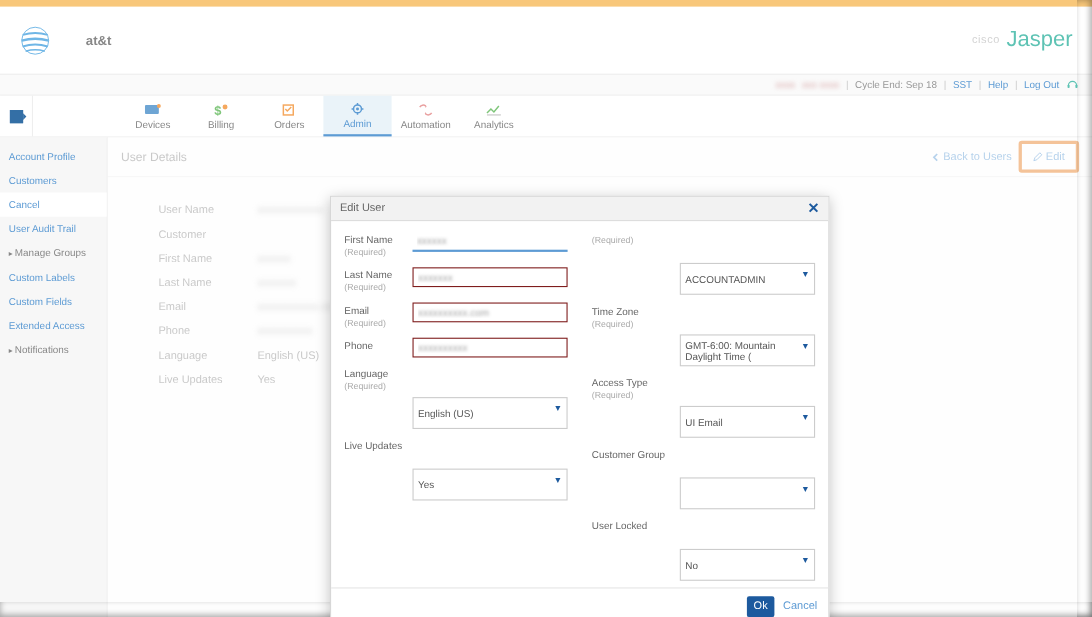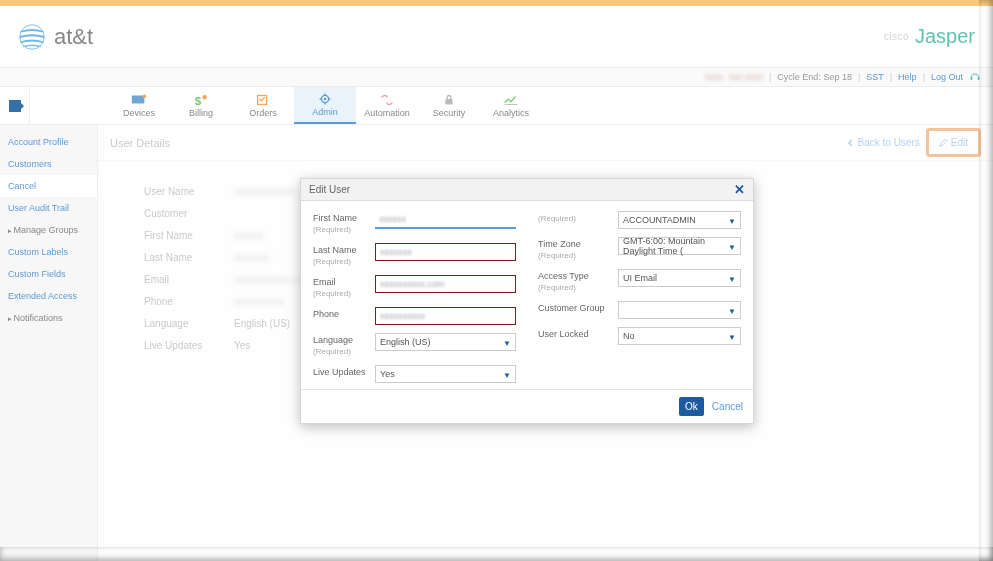--- a/index.html
+++ b/index.html
@@ -1,21 +1,21 @@
 <!DOCTYPE html>
 <html><head>
 <meta charset="utf-8">
 <style>
   * { box-sizing: border-box; margin: 0; padding: 0; font-family: Arial, Helvetica, sans-serif; }
   html, body { width: 993px; height: 561px; overflow: hidden; background: #fff; }
   .orange-bar { height: 6px; background: #f8c77a; }
   .header { height: 61px; display: flex; align-items: center; justify-content: space-between; padding: 0 18px; }
   .logo-area { display: flex; align-items: center; gap: 8px; }
   .att-logo { width: 28px; height: 28px; }
-  .att-text { color: #888; font-size: 22px; font-weight: 400; }
+  .att-text { color: #888; font-size: 12px; font-weight: 700; margin-left: 24px; }
   .cisco-area { display: flex; align-items: center; gap: 6px; }
   .cisco-text { color: #d3d3d3; font-size: 10px; letter-spacing: 0.5px; }
   .jasper-text { color: #5ec3b4; font-size: 20px; font-weight: 500; }
   .topline { height: 20px; background: #fafafa; border-top: 1px solid #eee; border-bottom: 1px solid #eee; display: flex; justify-content: flex-end; align-items: center; padding: 0 12px; font-size: 9px; color: #999; gap: 6px; }
   .topline span.sep { color: #ccc; }
   .topline a { color: #5d9bd4; text-decoration: none; }
   .topline .blur { filter: blur(2px); color: #d8a8a8; }
   .headset { width: 12px; height: 12px; }
 
   .navbar { height: 38px; display: flex; align-items: stretch; border-bottom: 1px solid #eee; background: #fff; box-shadow: 0 1px 3px rgba(0,0,0,0.05); position: relative; }
@@ -60,21 +60,21 @@
   .modal-title { font-size: 10px; color: #666; flex:1; }
   .modal-close { color: #1d5a9e; font-size: 13px; font-weight: bold; cursor:pointer; }
   .modal-body { padding: 10px 12px 6px 12px; display:flex; gap: 22px; }
   .col { flex:1; display:flex; flex-direction:column; gap: 8px; }
   .field { display:flex; align-items:flex-start; gap: 8px; }
   .flabel { width: 54px; font-size: 9px; color: #666; line-height: 11px; padding-top:2px; }
   .flabel small { display:block; color: #aaa; font-size: 8px; }
   .finput { flex:1; height: 18px; border: 1px solid #7f1d1d; font-size: 9px; padding: 0 4px; color: #aaa; }
   .finput.blurtext { color: transparent; text-shadow: 0 0 3px #999; }
   .finput.underline { border: none; border-bottom: 2px solid #5d9bd4; background: transparent; }
-  .fselect { flex:1; height: 18px; border: 1px solid #ccc; font-size: 9px; padding: 0 16px 0 4px; color: #555; position:relative; background:#fff; display:flex; align-items:center; }
+  .fselect { flex:1; height: 29px; border: 1px solid #ccc; font-size: 9px; padding: 0 16px 0 4px; color: #555; position:relative; background:#fff; display:flex; align-items:center;margin-top:28px; }
   .fselect .caret { position:absolute; right:4px; top:5px; color:#1d5a9e; font-size:8px; }
   .col2 .flabel { width: 72px; }
 
   .modal-foot { height: 34px; border-top: 1px solid #e5e5e5; display:flex; align-items:center; justify-content:flex-end; gap: 8px; padding: 0 10px; }
   .btn-ok { background: #1d5a9e; color: #fff; font-size: 10px; border: none; padding: 4px 6px; border-radius: 2px; cursor:pointer; }
   .btn-cancel { color: #5d9bd4; font-size: 10px; background:none; border:none; cursor:pointer; }
 
   .right-shadow { position:absolute; right:0; top:0; bottom:0; width: 14px; box-shadow: -2px 0 6px rgba(0,0,0,0.35) inset; pointer-events:none; }
   .bottom-shadow { position:absolute; left:0; right:0; bottom:0; height: 14px; box-shadow: 0 -2px 6px rgba(0,0,0,0.35) inset; pointer-events:none; }
 </style>
@@ -156,27 +156,20 @@
         </g>
       </svg>
     <span class="nav-label blue">Admin</span>
   </div>
   <div class="nav-item">
     <svg class="nav-icon" viewBox="0 0 20 14">
         <path d="M4 4 a4 4 0 0 1 6 -1 M16 10 a4 4 0 0 1 -6 1" stroke="#e9a0a0" stroke-width="1.5" fill="none"></path>
         <path d="M9 2 l2 1 l-1 2 M11 12 l-2 -1 l1 -2" fill="#e9a0a0"></path>
       </svg>
     <span class="nav-label grey">Automation</span>
-  </div>
-  <div class="nav-item">
-    <svg class="nav-icon" viewBox="0 0 20 14">
-        <rect x="6" y="6" width="8" height="6" rx="1" fill="#bbb"></rect>
-        <path d="M8 6 v-2 a2 2 0 0 1 4 0 v2" stroke="#bbb" stroke-width="1.5" fill="none"></path>
-      </svg>
-    <span class="nav-label grey">Security</span>
   </div>
   <div class="nav-item">
     <svg class="nav-icon" viewBox="0 0 20 14">
         <polyline points="3,10 7,6 10,9 15,3" stroke="#7fc67a" stroke-width="1.5" fill="none"></polyline>
         <line x1="3" y1="12" x2="17" y2="12" stroke="#bbb"></line>
       </svg>
     <span class="nav-label grey">Analytics</span>
   </div>
 </div>
 

